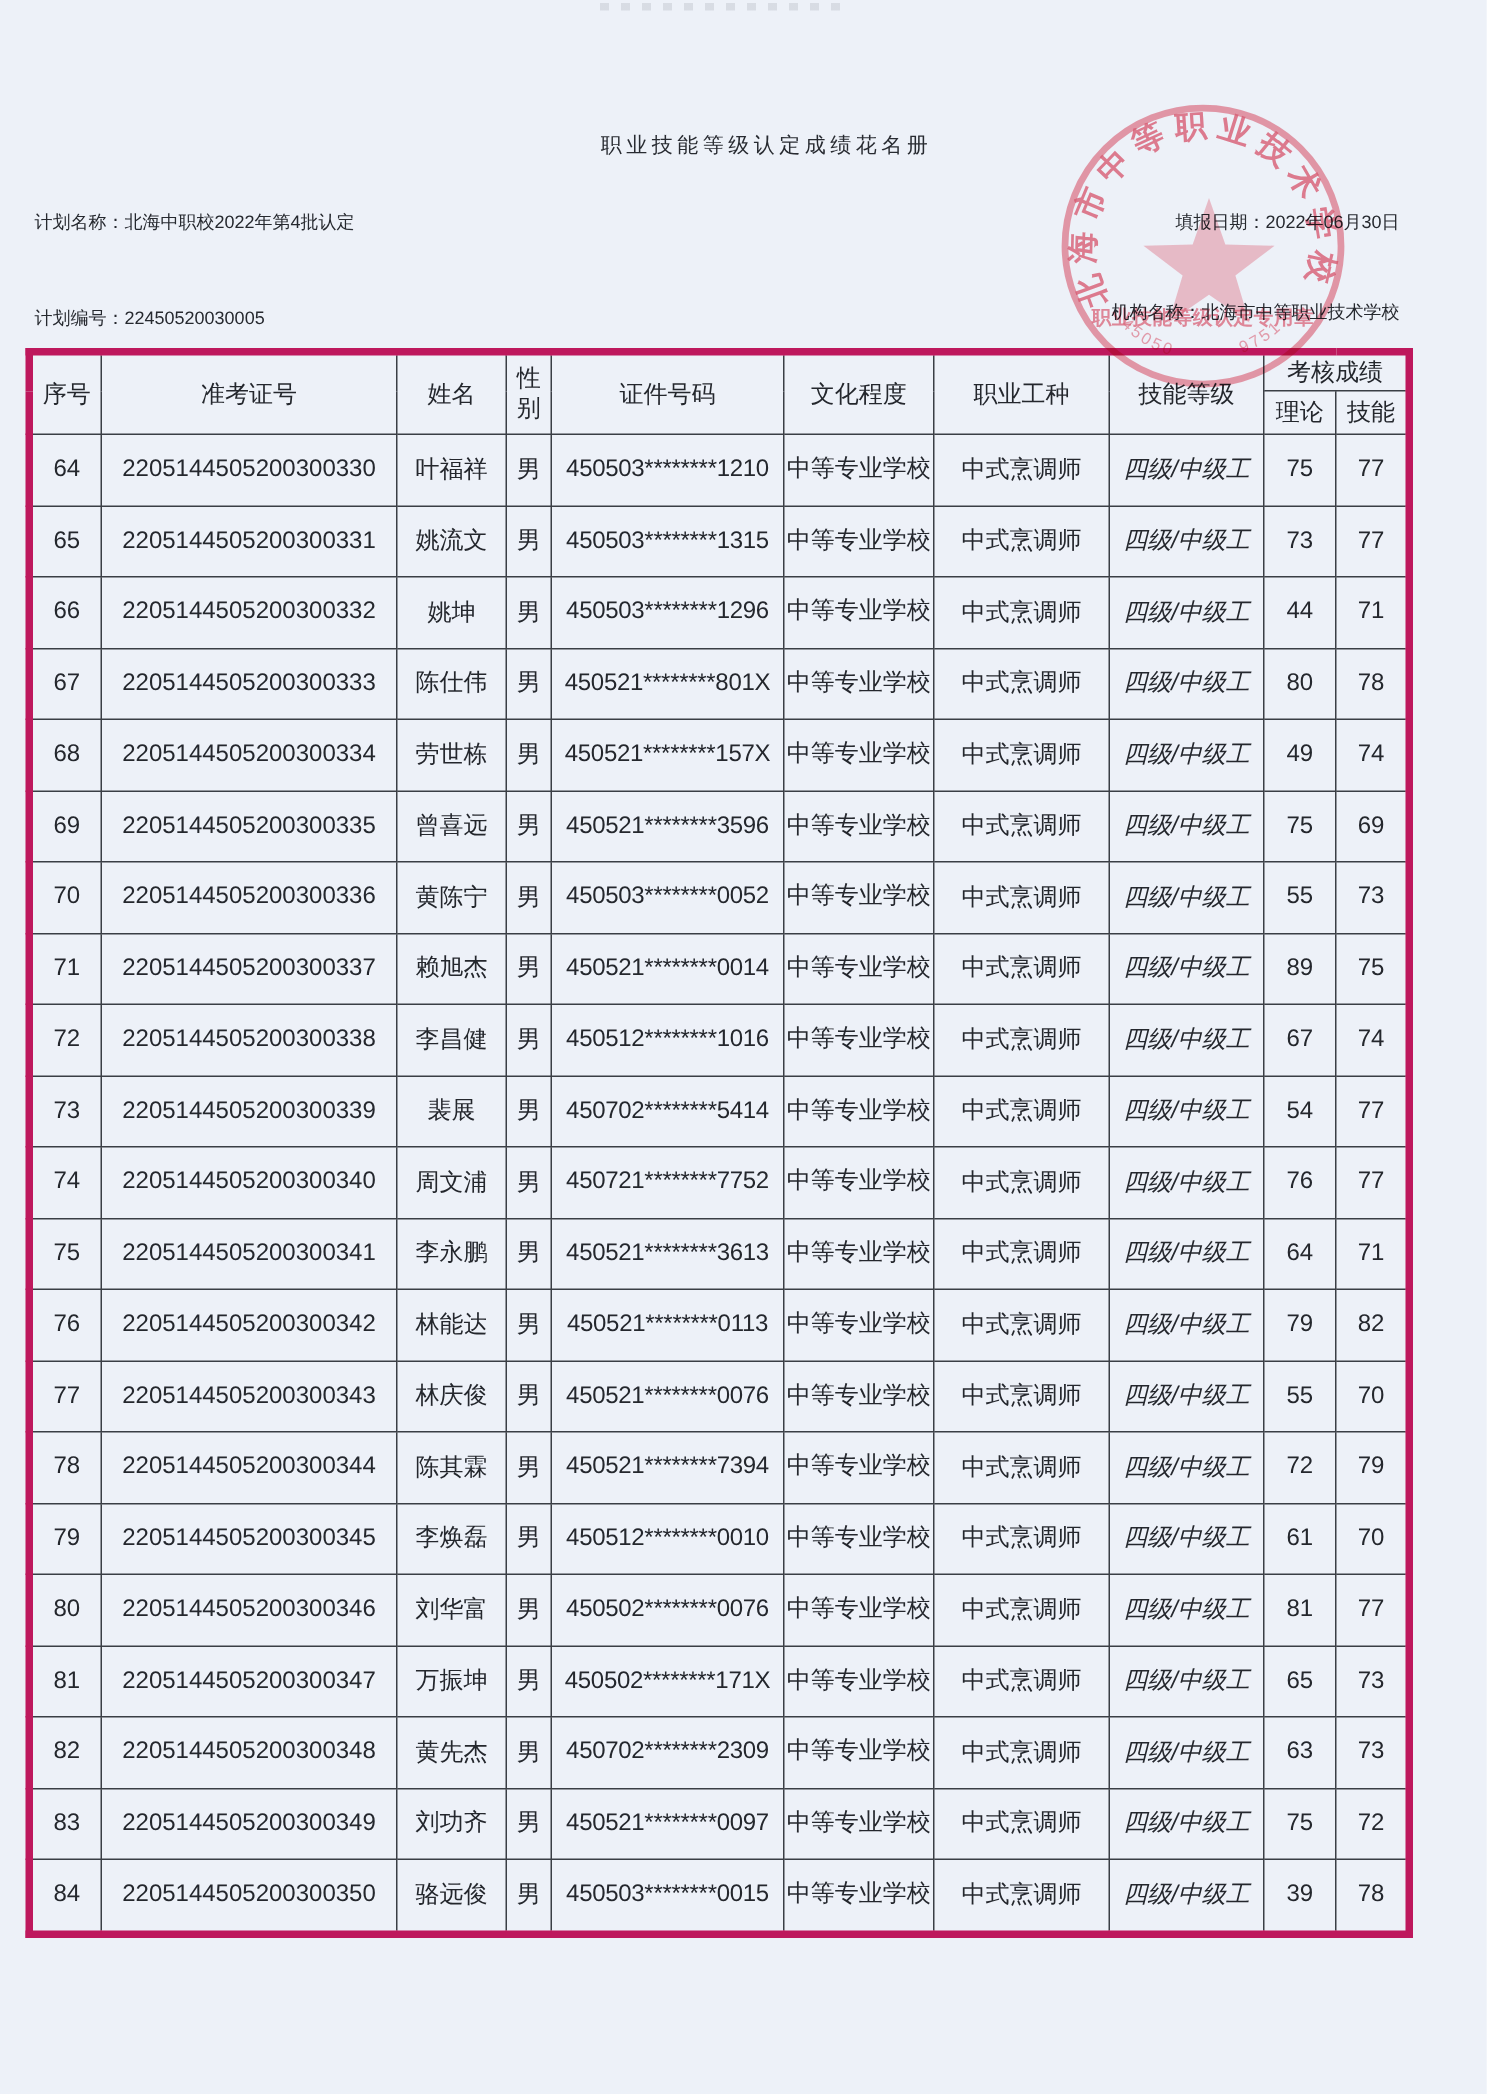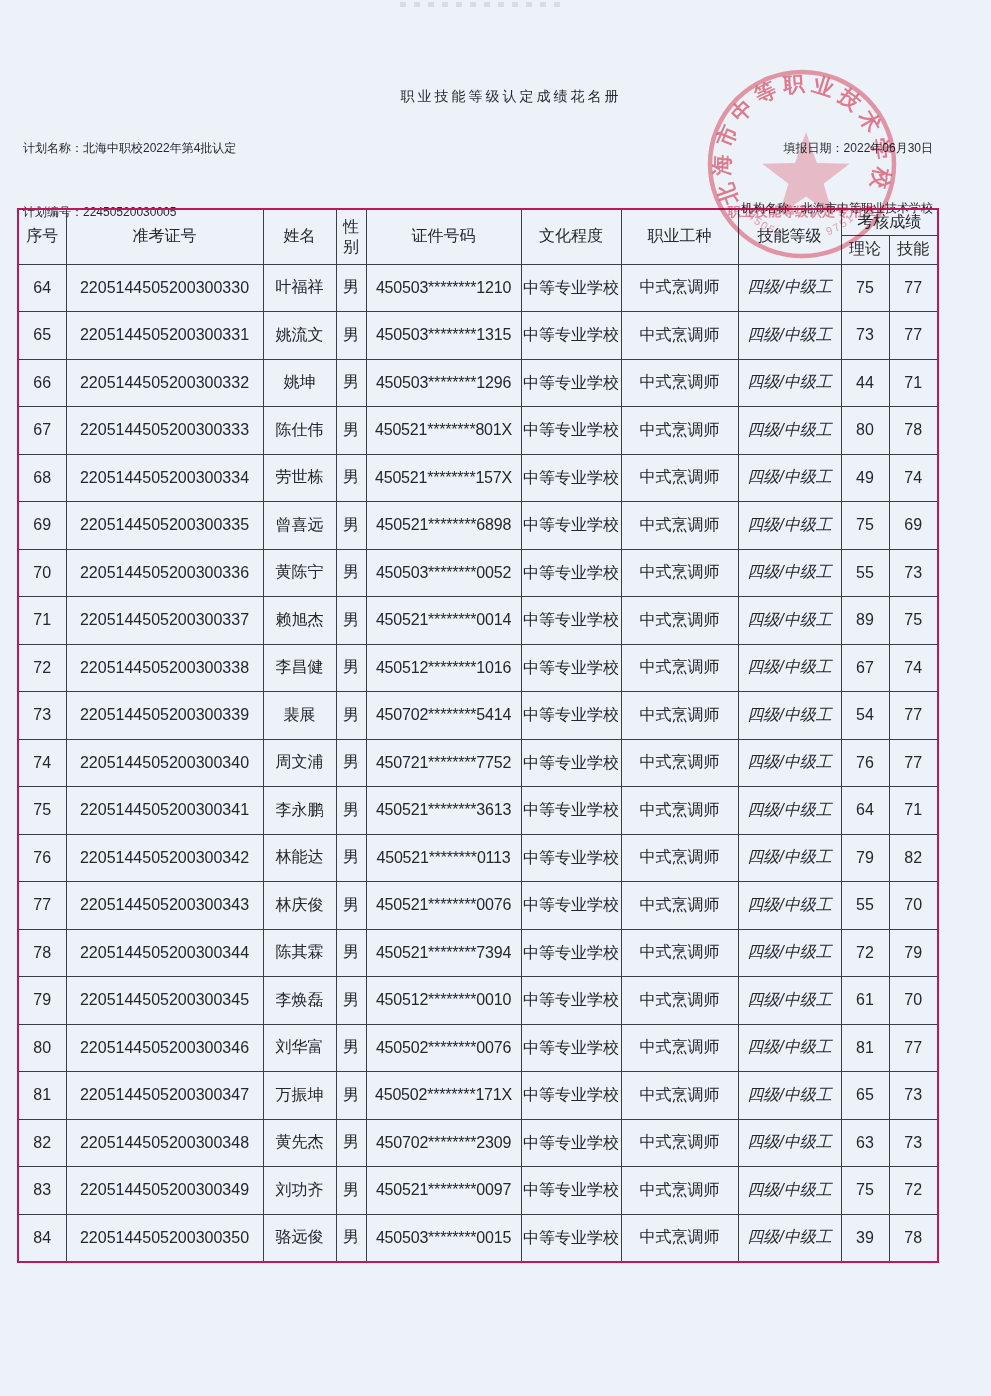--- a/index.html
+++ b/index.html
@@ -19,23 +19,23 @@
     position:absolute;top:88px;left:31px;width:960px;
     text-align:center;font-size:14px;letter-spacing:3px;color:#282b31;
   }
   .meta{position:absolute;font-size:12px;color:#26292f;white-space:nowrap;}
   .meta-plan-name{left:23px;top:140px;}
   .meta-fill-date{top:140px;right:58px;}
   .meta-plan-number{left:23px;top:204px;}
   .meta-org-name{top:176px;right:58px;margin-top:24px;}
 
   table.roster{
-    position:absolute;left:17px;top:208px;width:920px;
+    position:absolute;left:17px;top:232px;width:920px;
     border-collapse:collapse;table-layout:fixed;
-    border:2px solid #be185d;
+    border:5px solid #be185d;
   }
   .roster th,.roster td{
     border:1.5px solid #3a3e45;
     text-align:center;vertical-align:middle;
     padding:0;font-weight:normal;color:#24272d;
     overflow:hidden;
   }
   .roster thead th{font-size:16px;}
   .roster tr.head-top{height:26px;}
   .roster tr.head-sub{height:29px;}
@@ -154,21 +154,21 @@
         <td class="c-occupation">中式烹调师</td>
         <td class="c-skill_level">四级/中级工</td>
         <td class="c-theory">49</td>
         <td class="c-skill">74</td>
       </tr>
       <tr>
         <td class="c-seq">69</td>
         <td class="c-ticket">2205144505200300335</td>
         <td class="c-name">曾喜远</td>
         <td class="c-gender">男</td>
-        <td class="c-id_number">450521********6898</td>
+        <td class="c-id_number">450521********3596</td>
         <td class="c-education">中等专业学校</td>
         <td class="c-occupation">中式烹调师</td>
         <td class="c-skill_level">四级/中级工</td>
         <td class="c-theory">75</td>
         <td class="c-skill">69</td>
       </tr>
       <tr>
         <td class="c-seq">70</td>
         <td class="c-ticket">2205144505200300336</td>
         <td class="c-name">黄陈宁</td>

